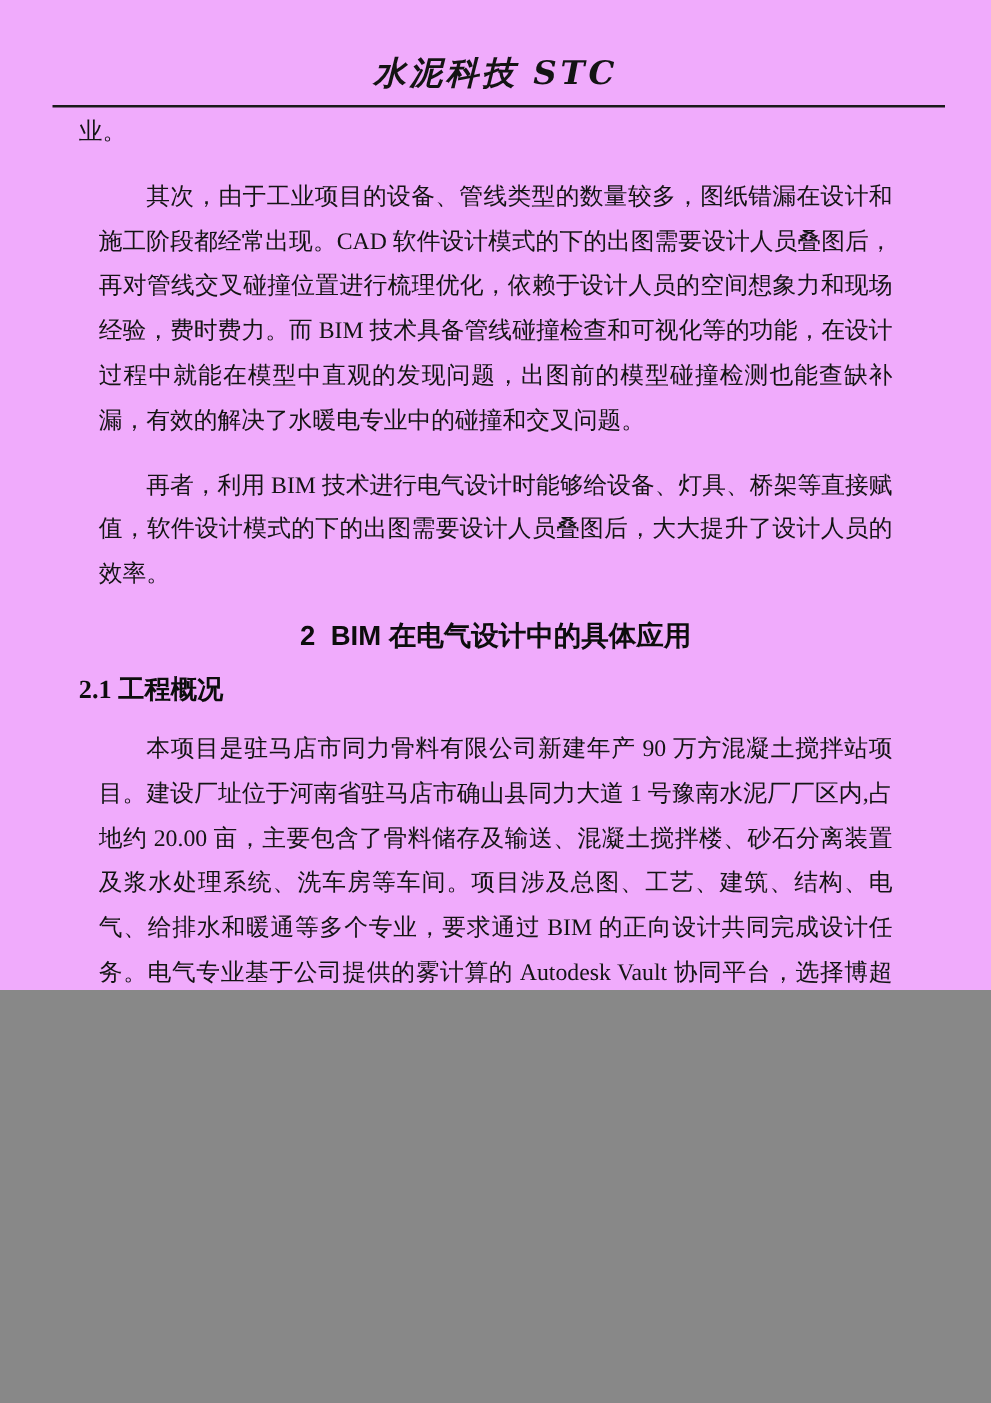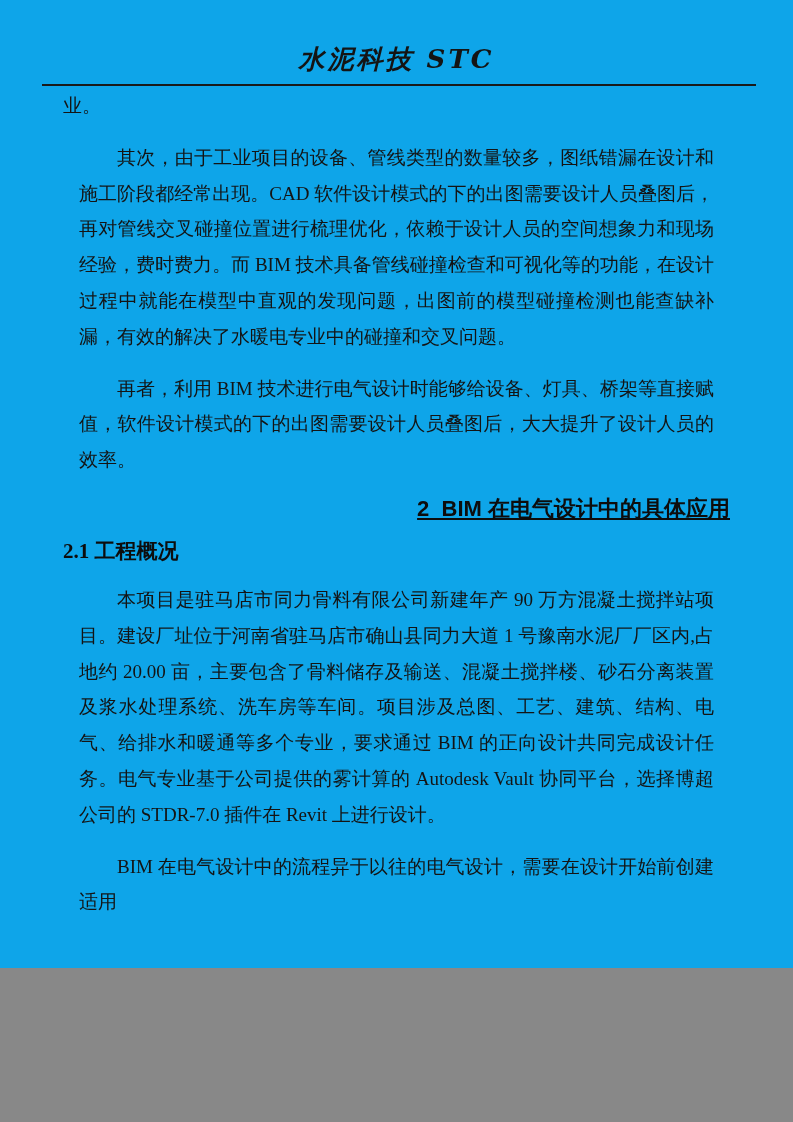--- a/index.html
+++ b/index.html
@@ -1,20 +1,20 @@
 <!DOCTYPE html>
 <html><head>
 <meta charset="utf-8">
 <style>
   html,body{margin:0;padding:0;background:#888;}
   .page{
     position:relative;
-    width:793px;height:968px;
+    width:793px;height:792px;
     margin:0 auto;
-    background:#0ea5e9;
+    background:#f0abfc;
     overflow:hidden;
     color:#111;
   }
   
   .page-header{ text-align:center; padding-top:44px; }
   .journal-title{
     font-family:"DejaVu Serif", serif;
     font-style:italic;
     font-weight:bold;
     font-size:26px;
@@ -38,25 +38,24 @@
     color:#141414;
   }
   .para{ text-indent:2em; margin:16px; }
   .continuation{ text-indent:0; margin:0; }
   .h1{
     font-family:"Liberation Sans", sans-serif;
     font-weight:bold;
     font-size:22px;
     line-height:30px;
     margin:9px 0 12px 0;
-    text-align:right;
+    text-align:center;
     text-indent:0;
     white-space:pre-wrap;
     color:#0d0d0d;
-    text-decoration:underline;
   }
   .h2{
     font-family:Liberation Serif, serif;
     font-weight:bold;
     font-size:21px;
     line-height:30px;
     margin:3px 0 7px 0;
     text-align:left;
     text-indent:0;
     white-space:pre-wrap;

